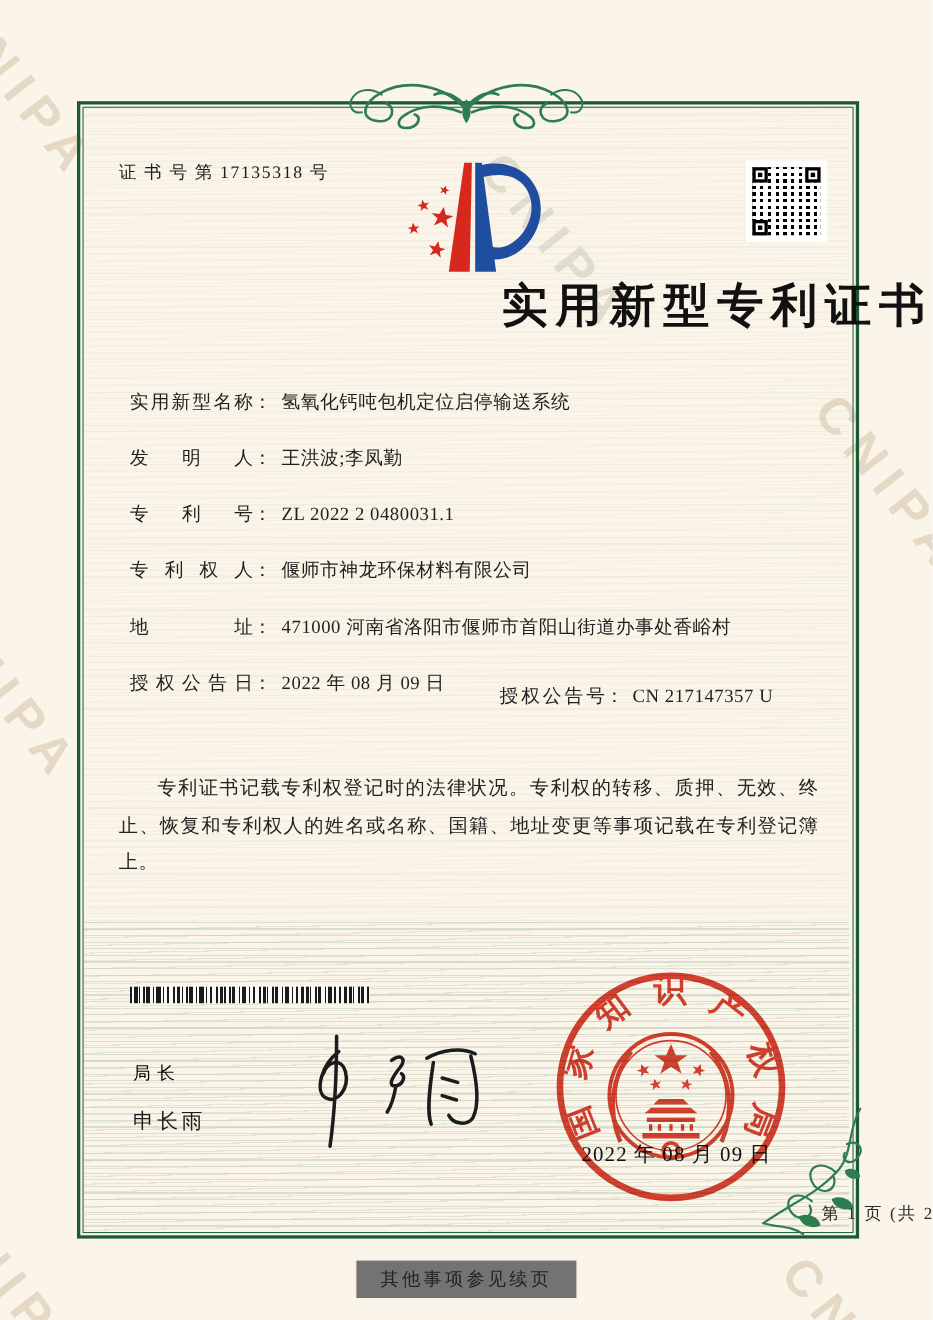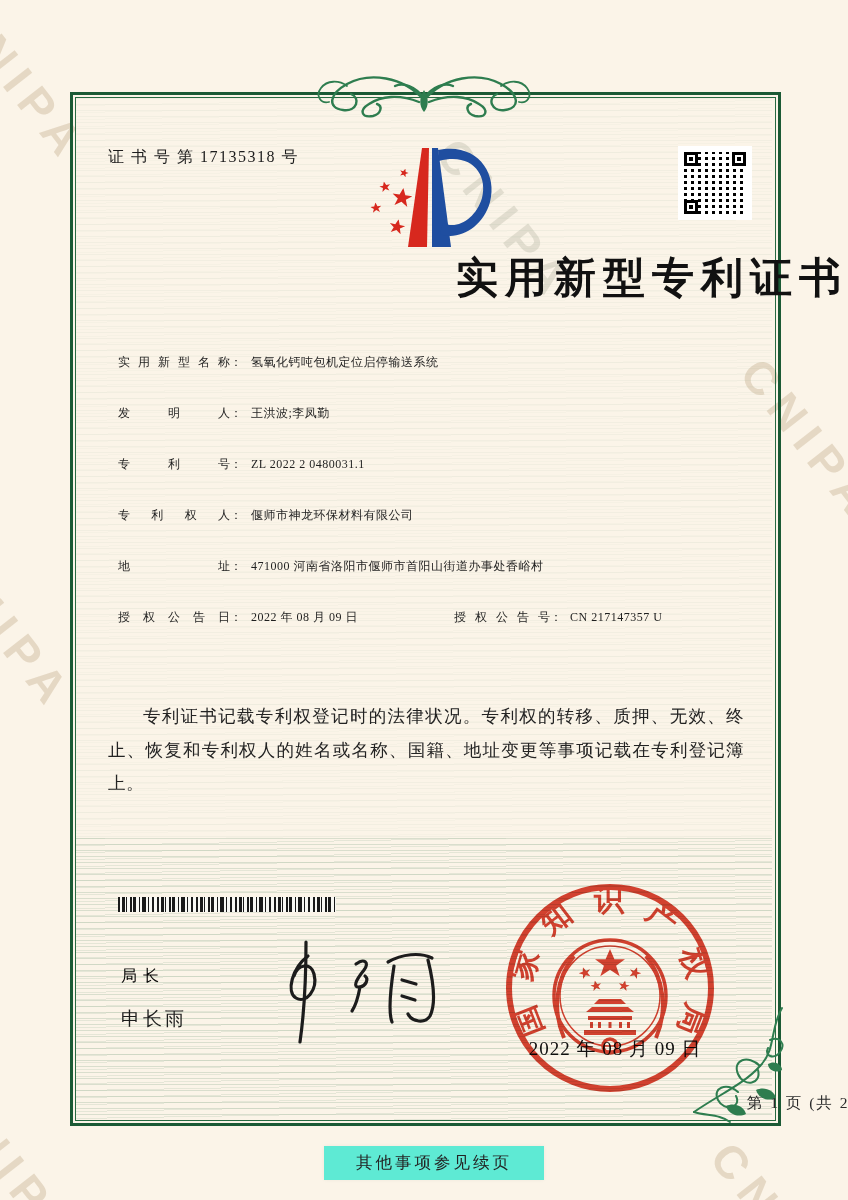--- a/index.html
+++ b/index.html
@@ -40,26 +40,26 @@
   .finder{position:absolute;width:14px;height:14px;border:3px solid #000;background:#fff;box-sizing:border-box;}
   .finder::after{content:"";position:absolute;left:2px;top:2px;width:4px;height:4px;background:#000;}
   .finder.tl{left:0;top:0;} .finder.tr{right:0;top:0;} .finder.bl{left:0;bottom:0;}
   .logo{position:absolute;left:352px;top:134px;}
   .title{position:absolute;left:0;top:250px;width:848px;text-align:right;
     font-size:42px;font-weight:bold;letter-spacing:7px;color:#111;}
   
   .ornament-top{position:absolute;left:299px;top:60px;}
   .corner-flourish{position:absolute;left:686px;top:1006px;}
   
-  .fields{position:absolute;left:118px;top:354px;width:640px;font-size:12px;color:#1f1f1f;}
+  .fields{position:absolute;left:118px;top:354px;width:640px;font-size:17px;color:#1f1f1f;}
   .field-row{position:relative;height:22px;margin-bottom:29px;white-space:nowrap;}
   .flabel{display:inline-block;width:112px;text-align:justify;text-align-last:justify;vertical-align:top;}
   .colon{display:inline-block;}
   .fvalue{margin-left:9px;letter-spacing:.5px;}
-  .pair2{position:absolute;left:336px;top:0;}
+  .pair2{position:absolute;left:336px;top:12px;}
   .pair2 .flabel{width:96px;}
   .pair2 .fvalue{margin-left:8px;}
   
   .body-text{position:absolute;left:108px;top:700px;width:636px;
     font-size:17.5px;line-height:1.92;letter-spacing:.4px;color:#232323;text-align:justify;}
   .body-text p{margin:0;text-indent:2em;}
   
   .barcode{position:absolute;left:118px;top:897px;width:218px;height:15px;
     background:repeating-linear-gradient(90deg,
       #1a1a1a 0 2px,#f8f8f4 2px 4px,
@@ -75,22 +75,22 @@
   .signer-title{position:absolute;left:121px;top:966px;font-size:16px;letter-spacing:6px;color:#000000;}
   .signer-name{position:absolute;left:121px;top:1006px;font-size:19px;letter-spacing:3px;color:#1c1c1c;}
   .signature{position:absolute;left:248px;top:934px;}
   
   .seal{position:absolute;left:500px;top:878px;mix-blend-mode:multiply;opacity:.95;}
   .seal-date{position:absolute;left:515px;top:1036px;width:200px;text-align:center;
     font-size:19px;letter-spacing:1px;color:#111;mix-blend-mode:multiply;}
   
   .page-footer{position:absolute;left:0;top:1093px;width:848px;text-align:right;
     font-size:15.5px;letter-spacing:2px;color:#2a2a2a;margin-left:32px;}
-  .continuation{position:absolute;left:324px;top:1146px;width:220px;height:34px;
-    background:#5eead4;box-shadow:0 0 4px rgba(0,0,0,.05);
+  .continuation{position:absolute;left:324px;top:1146px;width:200px;height:34px;
+    background:#737373;box-shadow:0 0 4px rgba(0,0,0,.05);
     text-align:center;line-height:34px;font-size:16.5px;letter-spacing:3px;color:#232323;}
 </style>
 </head>
 <body>
 
 <div class="page">
 
   <div class="wm" style="left:-18px;top:-10px;">CNIPA</div>
   <div class="wm inner" style="left:468px;top:128px;">CNIPA</div>
   <div class="wm" style="left:772px;top:348px;">CNIPA</div>

